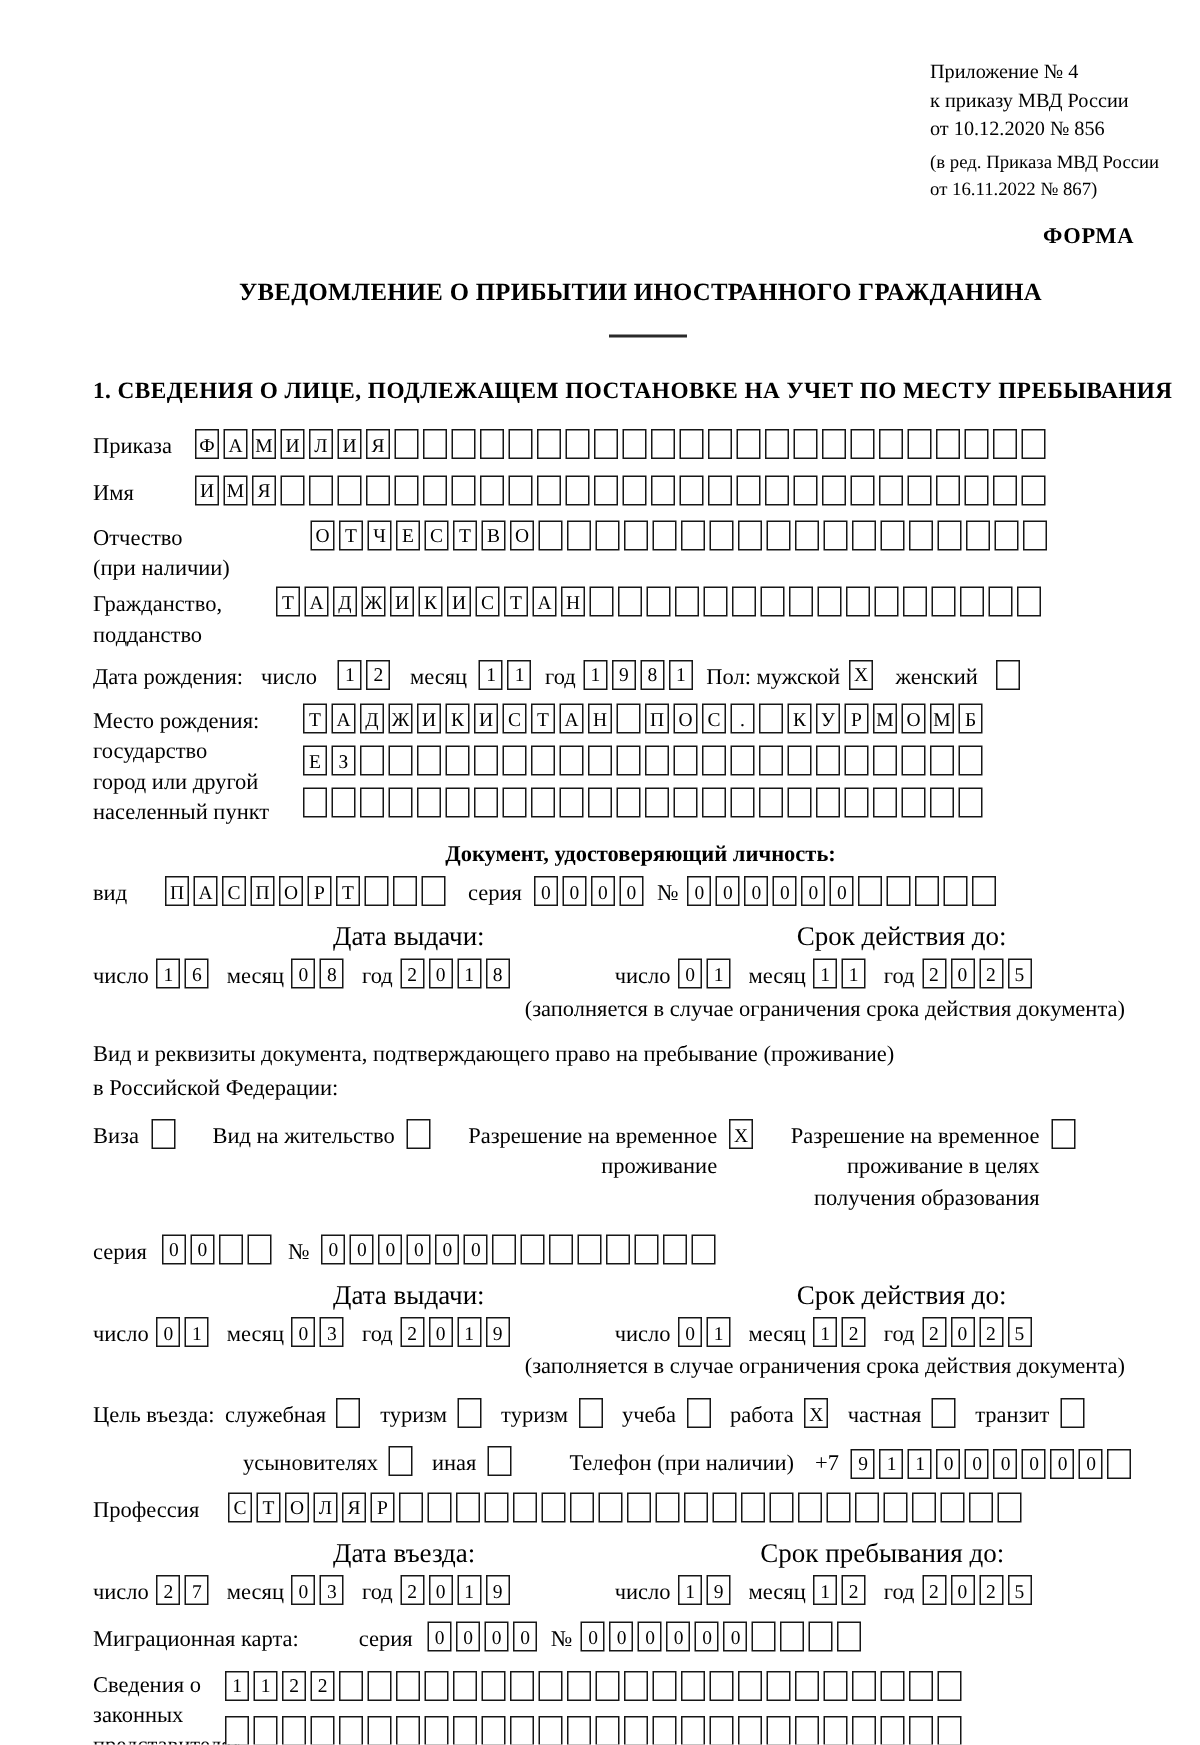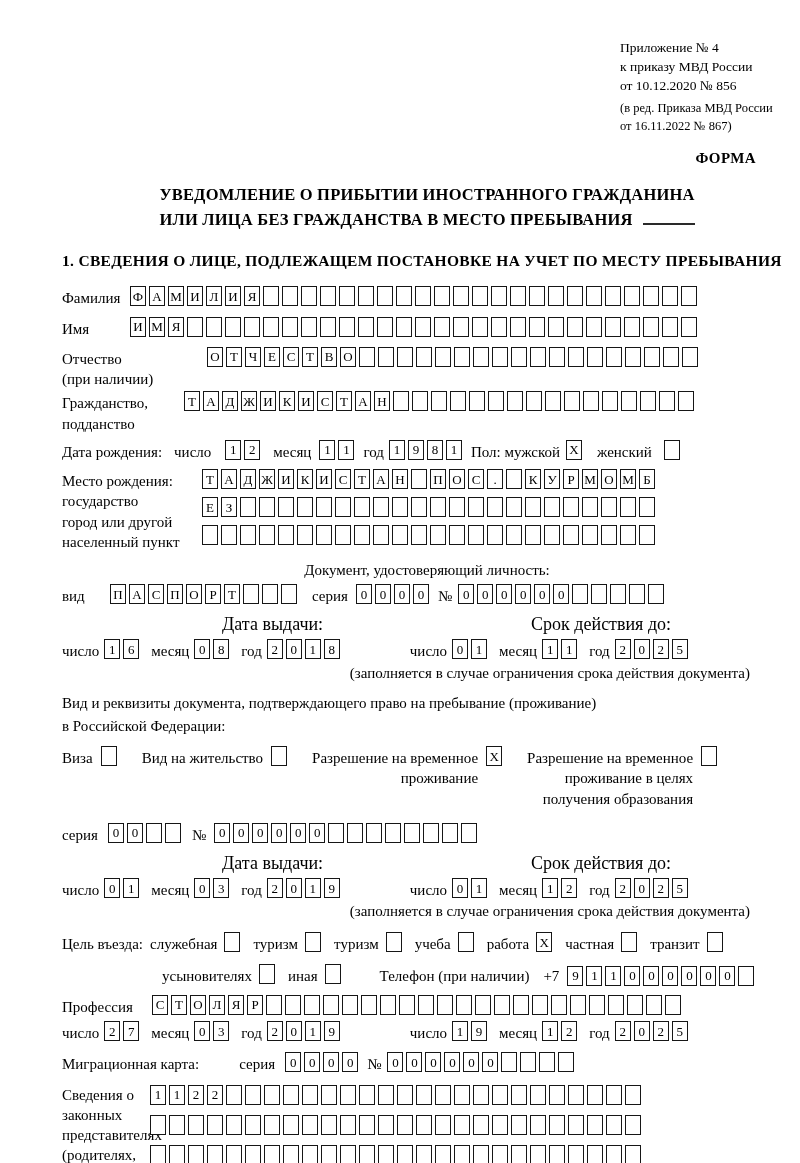--- a/index.html
+++ b/index.html
@@ -30,21 +30,21 @@
   .cell {
     flex:none; width:16px; height:20px; border:1.6px solid #161616;
     margin-right:3px; display:inline-flex; align-items:center; justify-content:center;
     font-size:13px; line-height:1; background:#fff;
   }
   .cellcol .cells { margin-bottom:8px; }
   .cellcol .cells:last-child { margin-bottom:0; }
 
   .w68 { width:68px; } .w145 { width:145px; } .w122 { width:122px; } .w140 { width:140px; } .w88 { width:88px; }
 
-  .center-bold { text-align:center; font-weight:normal; font-size:15px; margin-top:10px; }
+  .center-bold { text-align:center; font-weight:bold; font-size:15px; margin-top:10px; }
 
   
   .dhead { display:flex; font-size:18px; margin-top:8px; }
   .dh1 { margin-left:160px; }
   .dh2 { margin-left:208px; }
   .dhead2 .dh2 { margin-left:190px; }
   .drow { display:flex; align-items:flex-start; margin-top:4px; }
   .dgrp { display:flex; align-items:flex-start; }
   .dgrp .lbl { margin-right:5px; }
   .dgrp .cells { margin-right:9px; }
@@ -80,27 +80,27 @@
 к приказу МВД России
 от 10.12.2020 № 856</div>
     <div class="preline edition">(в ред. Приказа МВД России
 от 16.11.2022 № 867)</div>
   </div>
 
   <div class="forma">ФОРМА</div>
 
   <div class="title">
     <div>УВЕДОМЛЕНИЕ О ПРИБЫТИИ ИНОСТРАННОГО ГРАЖДАНИНА</div>
-    <div><span>ИЛИ ЛИЦА БЕЗ ГРАЖДАНСТВА В МЕСТО ПРЕБЫВАНИЯ</span><span class="blank-line"></span></div>
+    <div><span class="blank-line"></span></div>
   </div>
 
   <div class="sec-heading">1. СВЕДЕНИЯ О ЛИЦЕ, ПОДЛЕЖАЩЕМ ПОСТАНОВКЕ НА УЧЕТ ПО МЕСТУ ПРЕБЫВАНИЯ</div>
 
   <div class="frow" style="margin-top:16px">
-    <div class="lbl w68">Фамилия</div>
+    <div class="lbl w68">Приказа</div>
     <div class="cells">
         <span class="cell">Ф</span>
         <span class="cell">А</span>
         <span class="cell">М</span>
         <span class="cell">И</span>
         <span class="cell">Л</span>
         <span class="cell">И</span>
         <span class="cell">Я</span>
         <span class="cell"></span>
         <span class="cell"></span>
@@ -647,20 +647,24 @@
         <span class="cell"></span>
         <span class="cell"></span>
         <span class="cell"></span>
         <span class="cell"></span>
         <span class="cell"></span>
         <span class="cell"></span>
         <span class="cell"></span>
       </div>
   </div>
 
+  <div class="dhead dhead2">
+    <span class="dh1">Дата въезда:</span>
+    <span class="dh2">Срок пребывания до:</span>
+  </div>
 
   <div class="drow">
     <span class="dgrp">
       <span class="lbl">число</span>
       <span class="cells">
           <span class="cell">2</span>
           <span class="cell">7</span>
         </span>
       <span class="lbl">месяц</span>
       <span class="cells">

